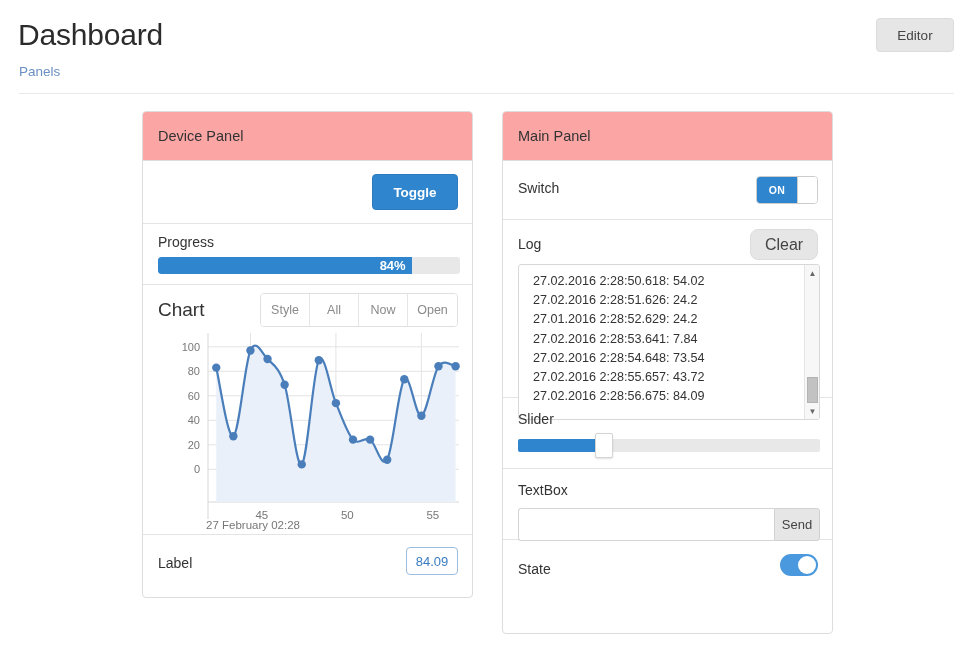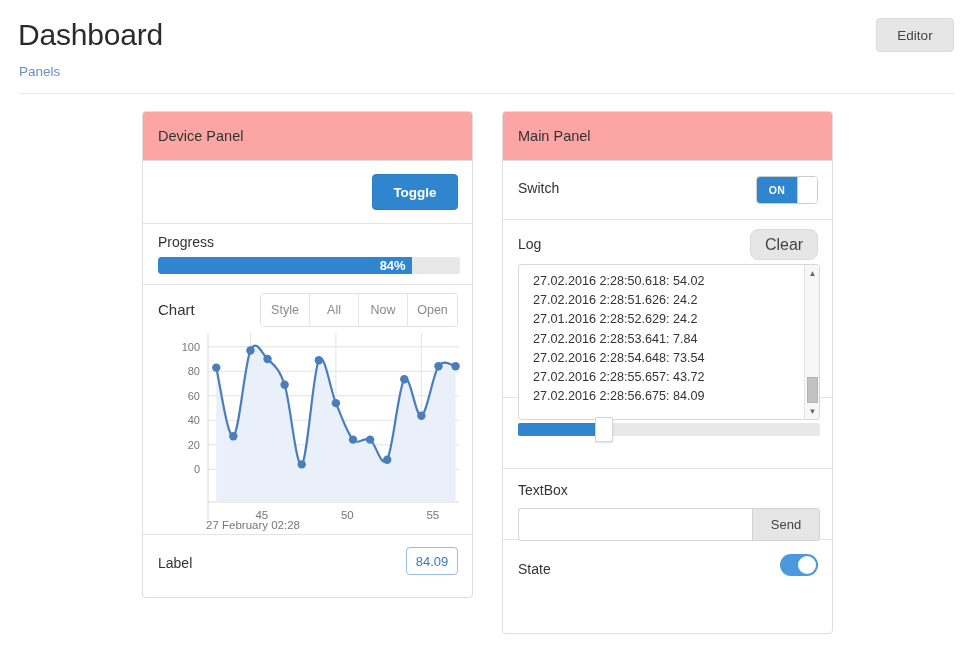--- a/index.html
+++ b/index.html
@@ -89,21 +89,21 @@
     display: flex; align-items: center; justify-content: flex-end;
   }
   .progress-text {
     color: #ffffff; font-size: 13px; font-weight: bold;
     padding-right: 6px; line-height: 17px;
   }
 
   
   .chart-row { height: 250px; padding: 10px 12px 0 15px; }
   .chart-head { position: relative; height: 30px; }
-  .chart-title { font-size: 15px; color: #333333; line-height: 30px; }
+  .chart-title { font-size: 19px; color: #333333; line-height: 30px; }
   .btn-group {
     position: absolute; right: 2px; top: -2px;
     display: flex;
     border: 1px solid #e0e0e0; border-radius: 4px; overflow: hidden;
     background: #ffffff;
   }
   .btn-group button {
     background: #ffffff; border: none; border-right: 1px solid #e6e6e6;
     color: #8a8a8a; font-size: 12.5px;
     font-family: "Liberation Sans", sans-serif;
@@ -209,21 +209,21 @@
   .textbox-row { height: 71px; padding: 13px 15px 0 15px; }
   .input-group { display: flex; margin-top: 10px; width: 302px; height: 33px; }
   .input-group input {
     flex: 1; height: 33px;
     border: 1px solid #d5d5d5; border-right: none; border-radius: 3px 0 0 3px;
     padding: 0 9px; font-size: 13px; color: #333;
     font-family: "Liberation Sans", sans-serif; outline: none;
     background: #ffffff;
   }
   .btn-send {
-    width: 68px; height: 33px;
+    width: 46px; height: 33px;
     background: #e6e6e6; border: 1px solid #d2d2d2; border-radius: 0 3px 3px 0;
     color: #444; font-size: 13px; font-family: "Liberation Sans", sans-serif;
     cursor: pointer; padding: 0;
   }
 
   
   .state-row { height: 61px; padding: 0; border-bottom: none; }
   .state-row .row-label { position: absolute; left: 15px; top: 21px; }
   .pill-toggle {
     position: absolute; right: 14px; top: 14px;
@@ -356,20 +356,21 @@
           </div>
         <div class="log-scrollbar">
           <div class="sb-arrow up">▲</div>
           <div class="sb-thumb"></div>
           <div class="sb-arrow down">▼</div>
         </div>
       </div>
     </div>
 
     <div class="list-row slider-row">
+      <div class="row-label">Slider</div>
       <div class="slider-track">
         <div class="slider-fill" id="slider-fill" style="width: 27%;"></div>
         <div class="slider-handle" id="slider-handle" style="left: calc(27% - 5px);"></div>
       </div>
     </div>
 
     <div class="list-row textbox-row">
       <div class="row-label">TextBox</div>
       <div class="input-group">
         <input type="text" placeholder="" style="">

